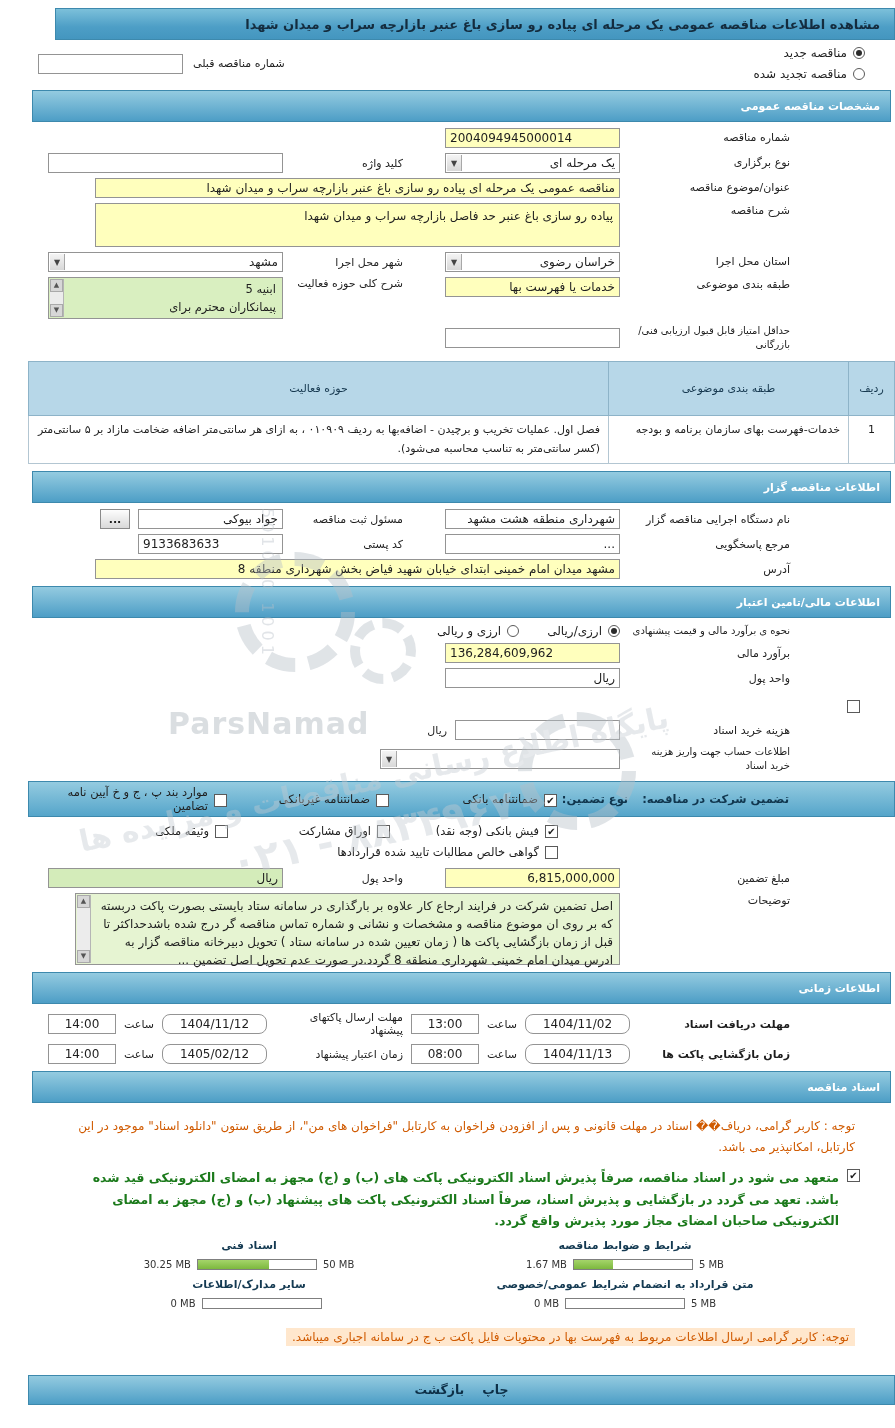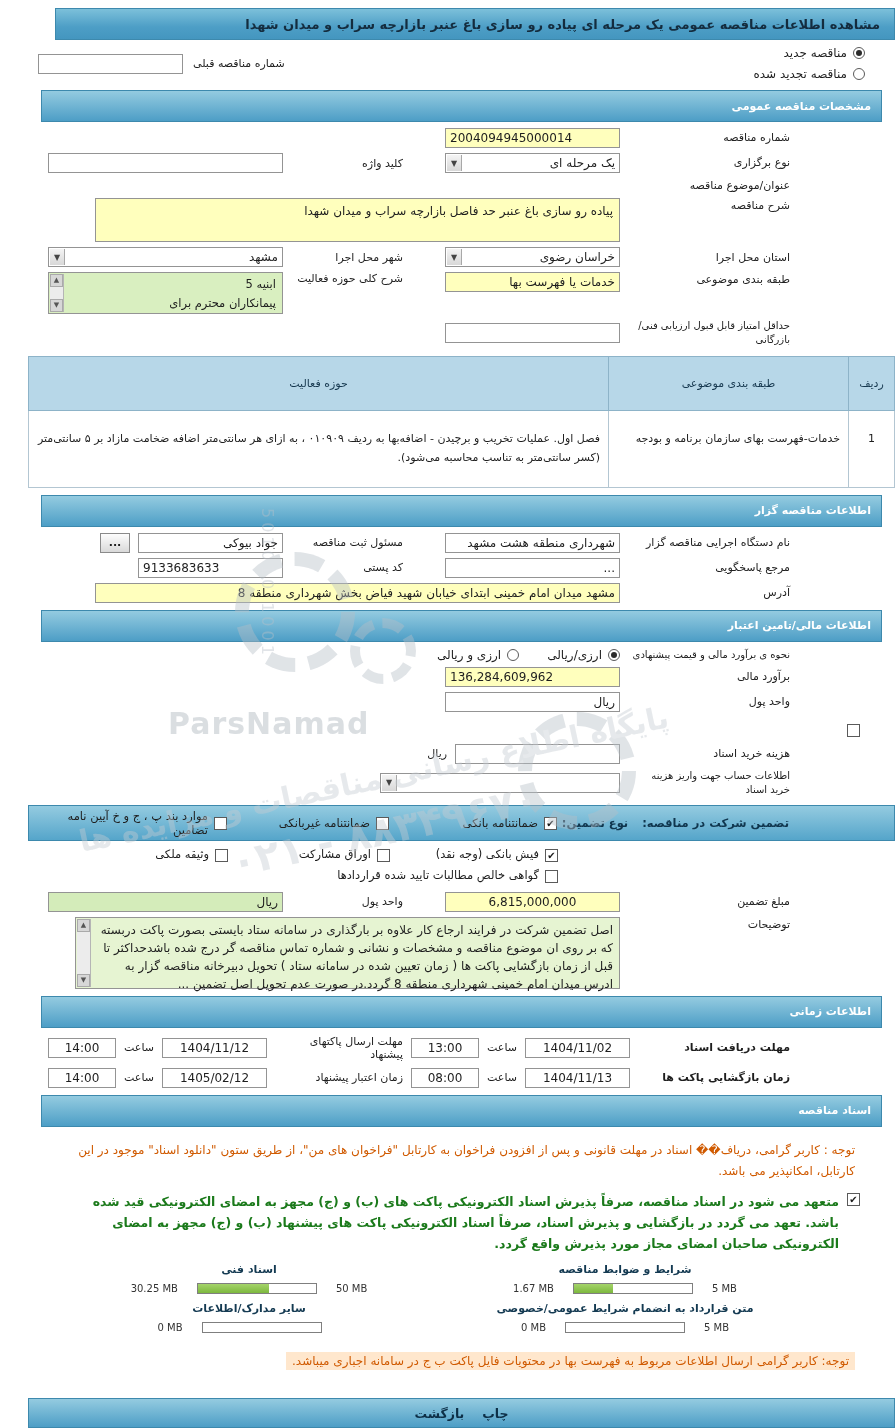--- a/index.html
+++ b/index.html
@@ -14,39 +14,39 @@
 .g3{left:518px;top:712px;width:118px;height:118px;}
 .wm-brand{position:absolute;left:168px;top:706px;font-size:30px;font-weight:bold;color:#a9b2ba;letter-spacing:1px;direction:ltr;}
 .wm-digits{position:absolute;left:258px;top:508px;writing-mode:vertical-rl;font-size:16px;color:#b9c1c9;letter-spacing:4px;direction:ltr;}
 .wm-fa{position:absolute;left:60px;top:756px;width:640px;transform:rotate(-12deg);text-align:center;color:#c6ccd2;font-weight:bold;}
 .wm-fa div{font-size:30px;line-height:1.5;}
 .wm-fa .wm-phone{font-size:40px;letter-spacing:2px;}
 
 .titlebar{margin:8px 0 0 55px;height:32px;background:linear-gradient(180deg,#7cc0da,#4d9ec6 60%,#4496bf);border:1px solid #3d89ad;display:flex;align-items:center;padding:0 14px;}
 .titlebar span{font-weight:bold;font-size:13px;color:#142c3e;}
 .content{margin-left:28px;position:relative;}
-.secbar{height:15px;margin:7px 13px 6px;background:linear-gradient(180deg,#94cbe0,#4d9ec6);border:1px solid #3d89ad;display:flex;align-items:center;padding:15px 10px;}
+.secbar{height:15px;margin:7px 4px 6px;background:linear-gradient(180deg,#94cbe0,#4d9ec6);border:1px solid #3d89ad;display:flex;align-items:center;padding:15px 10px;}
 .secbar span{color:#fff;font-weight:bold;font-size:11px;}
 
 .spacer{flex:1;}
 .typerow{display:flex;align-items:center;padding:6px 30px 2px 560px;}
 .typerow{padding-left:10px;}
 .radiostack{display:flex;flex-direction:column;gap:7px;}
 .ritem{display:flex;align-items:center;gap:6px;cursor:pointer;}
 .rd{width:12px;height:12px;border:1px solid #5a5a5a;border-radius:50%;background:#fff;display:inline-flex;align-items:center;justify-content:center;flex:0 0 12px;}
 .rd.on::after{content:"";width:6px;height:6px;border-radius:50%;background:#2b2b2b;}
 .plabel{margin-left:10px;font-size:11px;}
 .box{min-height:20px;border:1px solid #949494;background:#fff;padding:1px 4px;display:flex;align-items:center;font-size:12px;overflow:hidden;white-space:nowrap;}
 .yellow{background:#ffffbd;}
 .greenbg{background:#d4ecba;}
 .lgreen{background:#e6f4d2;}
-.w68{flex:0 0 68px;}.w105{flex:0 0 105px;}.w145{flex:0 0 145px;}.w165{flex:0 0 165px;}
+.w68{flex:0 0 68px;}.w105{flex:0 0 105px;border-radius:8px;}.w145{flex:0 0 145px;}.w165{flex:0 0 165px;}
 .w175{flex:0 0 175px;}.w235{flex:0 0 235px;}.w240{flex:0 0 240px;}.w525{flex:0 0 525px;}.w545{flex:0 0 545px;}
 .ltr{direction:ltr;justify-content:flex-start;}
-.num-r{direction:ltr;justify-content:center;}
+.num-r{direction:ltr;justify-content:flex-end;}
 .c{direction:ltr;justify-content:center;}
 .frow{display:flex;align-items:center;padding-right:105px;margin:5px 0;}
 .frow.top{align-items:flex-start;}
 .lab{flex:0 0 160px;text-align:right;margin-left:10px;font-size:11px;color:#222;line-height:1.4;}
 .lab.sm{font-size:10px;}
 .lab2{flex:0 0 110px;margin-right:42px;margin-left:10px;text-align:right;font-size:11px;}
 .combo{position:relative;padding-left:20px;}
 .arrow{position:absolute;left:1px;top:1px;bottom:1px;width:15px;background:linear-gradient(#f4f4f4,#d8d8d8);border-right:1px solid #a8a8a8;display:flex;align-items:center;justify-content:center;font-size:8px;color:#444;}
 .tarea{border:1px solid #949494;padding:3px 6px;font-size:12px;line-height:1.5;display:block;position:relative;white-space:normal;}
 .h62{height:44px;}
@@ -57,21 +57,21 @@
 .btn-dots{flex:0 0 30px;height:20px;border:1px solid #8a8a8a;background:linear-gradient(#fdfdfd,#d9d9d9);display:flex;align-items:center;justify-content:center;margin-right:8px;font-weight:bold;cursor:pointer;font-size:11px;}
 .unit{margin-right:8px;font-size:11px;}
 
 .cb{width:13px;height:13px;border:1px solid #5a5a5a;background:#fff;display:inline-flex;align-items:center;justify-content:center;font-size:10px;color:#1c1c1c;flex:0 0 13px;margin-top:2px;cursor:pointer;}
 .cb.on::after{content:"✔";}
 .cbrow{display:flex;align-items:flex-start;gap:8px;padding:5px 35px 2px 10px;}
 .cbtext{max-width:505px;line-height:1.7;font-size:12px;}
 
 .tbl{width:100%;border-collapse:collapse;margin:9px 0 3px;}
 .tbl th{background:#b7d7e8;border:1px solid #8db3c8;color:#16384f;font-size:11px;font-weight:normal;padding:20px 6px;}
-.tbl td{border:1px solid #b3c6d2;font-size:11px;padding:19px 8px;vertical-align:top;line-height:1.7;background:#fff;}
+.tbl td{border:1px solid #b3c6d2;font-size:11px;padding:5px 8px;vertical-align:top;line-height:1.7;background:#fff;}
 .c-row{width:46px;}.c-cat{width:240px;}
 .tc{text-align:center;}
 
 .gbar{min-height:26px;margin:8px 0 0;background:linear-gradient(180deg,#94cbe0,#55a5ca);border:1px solid #3d89ad;display:flex;align-items:center;padding:3px 105px 3px 6px;}
 .glead{flex:0 0 232px;display:flex;align-items:center;gap:14px;}
 .glead-sp{flex:0 0 232px;}
 .gtitle,.gtype{font-weight:bold;font-size:11.5px;color:#10364e;white-space:nowrap;}
 .grow2{display:flex;align-items:center;padding:6px 105px 0 6px;}
 .citem{display:flex;align-items:center;gap:6px;font-size:11.5px;cursor:pointer;}
 .ci1{flex:0 0 168px;}.ci2{flex:0 0 162px;}.ci3{flex:1;}.ciw{flex:1;}
@@ -81,21 +81,21 @@
 .tl2{flex:0 0 128px;text-align:right;}
 .tlab{flex:0 0 30px;text-align:right;}
 
 .note1{color:#d05a00;font-size:12px;line-height:1.75;padding:7px 40px 0 30px;}
 .commit{display:flex;gap:8px;padding:9px 35px 4px 30px;}
 .commit-text{color:#1b7a1b;font-weight:bold;font-size:12.5px;line-height:1.7;text-align:right;max-width:790px;}
 .uprow{display:flex;padding:4px 105px 4px 10px;}
 .upcell-r{flex:0 0 330px;}
 .upcell-l{flex:1;}
 .uphead{font-size:11px;font-weight:bold;color:#143a52;text-align:center;}
-.upbarline{display:flex;direction:ltr;align-items:center;gap:19px;justify-content:center;margin-top:7px;font-size:10px;color:#333;}
+.upbarline{display:flex;direction:ltr;align-items:center;gap:6px;justify-content:center;margin-top:7px;font-size:10px;color:#333;}
 .upbar{width:120px;height:11px;border:1px solid #7f7f7f;background:#fff;display:block;overflow:hidden;}
 .upfill{display:block;height:100%;width:0;background:linear-gradient(#a5d46a,#7cb83e);}
 .note2{padding:14px 40px 0 30px;font-size:12px;}
 .note2 span{color:#d05a00;background:#ffe7cd;padding:2px 6px;line-height:1.8;}
 
 .footbar{margin-top:26px;height:30px;background:linear-gradient(180deg,#94cbe0,#4d9ec6);border:1px solid #3d89ad;display:flex;align-items:center;justify-content:center;gap:18px;}
 .flink{font-weight:bold;color:#0d2f47;font-size:12.5px;cursor:pointer;}
 </style>
 </head>
 <body>
@@ -156,20 +156,23 @@
         <span class="arrow">▼</span>
       </div>
       <span class="lab2">کلید واژه</span>
       <div class="box w235">
           <span></span>
         </div>
     </div>
 
     <div class="frow">
       <span class="lab">عنوان/موضوع مناقصه</span>
+      <div class="box yellow w525">
+          <span>مناقصه عمومی یک مرحله ای پیاده رو سازی باغ عنبر بازارچه سراب و میدان شهدا</span>
+        </div>
     </div>
 
     <div class="frow top">
       <span class="lab">شرح مناقصه</span>
       <div class="tarea yellow h62 w525"><span>پیاده رو سازی باغ عنبر حد فاصل بازارچه سراب و میدان شهدا</span></div>
     </div>
 
     <div class="frow">
       <span class="lab">استان محل اجرا</span>
       <div class="box combo w175">

